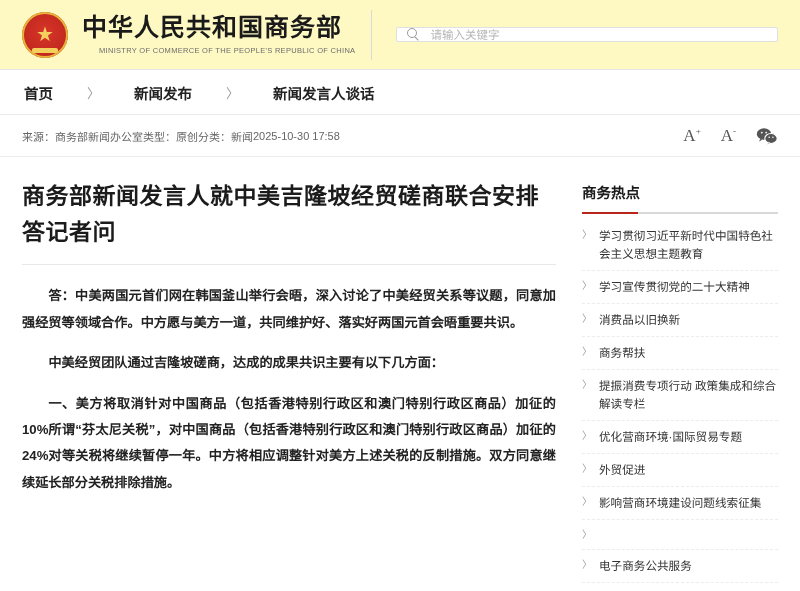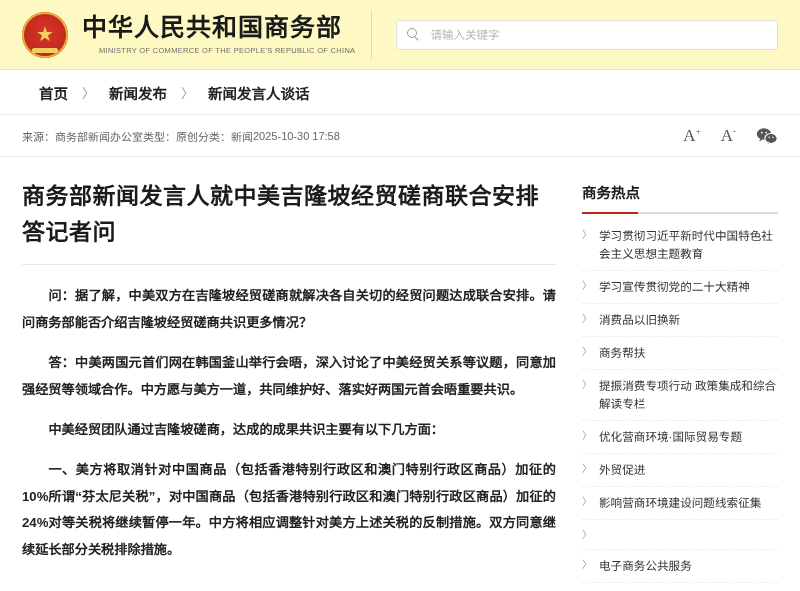--- a/index.html
+++ b/index.html
@@ -68,21 +68,21 @@
     font-size: 7.5px;
     color: #6b6b6b;
     letter-spacing: 0.3px;
     margin-top: 3px;
     margin-left: 17px;
   }
   .search-box {
     margin-left: 24px;
     flex: 1 1 auto;
     max-width: 460px;
-    height: 30px;
+    height: 15px;
     background: #ffffff;
     border: 1px solid #e0e0e0;
     border-radius: 2px;
     display: flex;
     align-items: center;
     padding: 0 10px;
   }
   .search-icon {
     width: 13px; height: 13px;
     flex: 0 0 auto;
@@ -114,23 +114,23 @@
     background: transparent;
     font-family: "Liberation Sans", sans-serif;
   }
   .search-input::placeholder { color: #b5b5b5; }
 
   
   .breadcrumb {
     height: 45px;
     display: flex;
     align-items: center;
-    padding: 0 39px;
+    padding: 0 24px;
     border-bottom: 1px solid #ececec;
-    gap: 0;
+    gap: 20px;
   }
   .crumb {
     font-size: 14.5px;
     color: #222;
     font-weight: bold;
     white-space: nowrap;
   }
   .crumb.first { font-weight: bold; }
   .crumb-sep {
     color: #9d9d9d;
@@ -294,21 +294,20 @@
       </svg>
     </span>
   </span>
 </div>
 
 <div class="content-wrap">
 
   <div class="article">
     <h1 class="article-title">商务部新闻发言人就中美吉隆坡经贸磋商联合安排答记者问</h1>
     <div class="divider"></div>
-    <p class="para bold">问：据了解，中美双方在吉隆坡经贸磋商就解决各自关切的经贸问题达成联合安排。请问商务部能否介绍吉隆坡经贸磋商共识更多情况？</p>
     <p class="para bold">答：中美两国元首们网在韩国釜山举行会晤，深入讨论了中美经贸关系等议题，同意加强经贸等领域合作。中方愿与美方一道，共同维护好、落实好两国元首会晤重要共识。</p>
     <p class="para bold">中美经贸团队通过吉隆坡磋商，达成的成果共识主要有以下几方面：</p>
     <p class="para bold">一、美方将取消针对中国商品（包括香港特别行政区和澳门特别行政区商品）加征的10%所谓“芬太尼关税”，对中国商品（包括香港特别行政区和澳门特别行政区商品）加征的24%对等关税将继续暂停一年。中方将相应调整针对美方上述关税的反制措施。双方同意继续延长部分关税排除措施。</p>
   </div>
 
   <div class="sidebar">
     <div class="sidebar-title">商务热点</div>
     <ul class="hot-list">
       <li class="hot-item">
         <span class="chev">〉</span>

